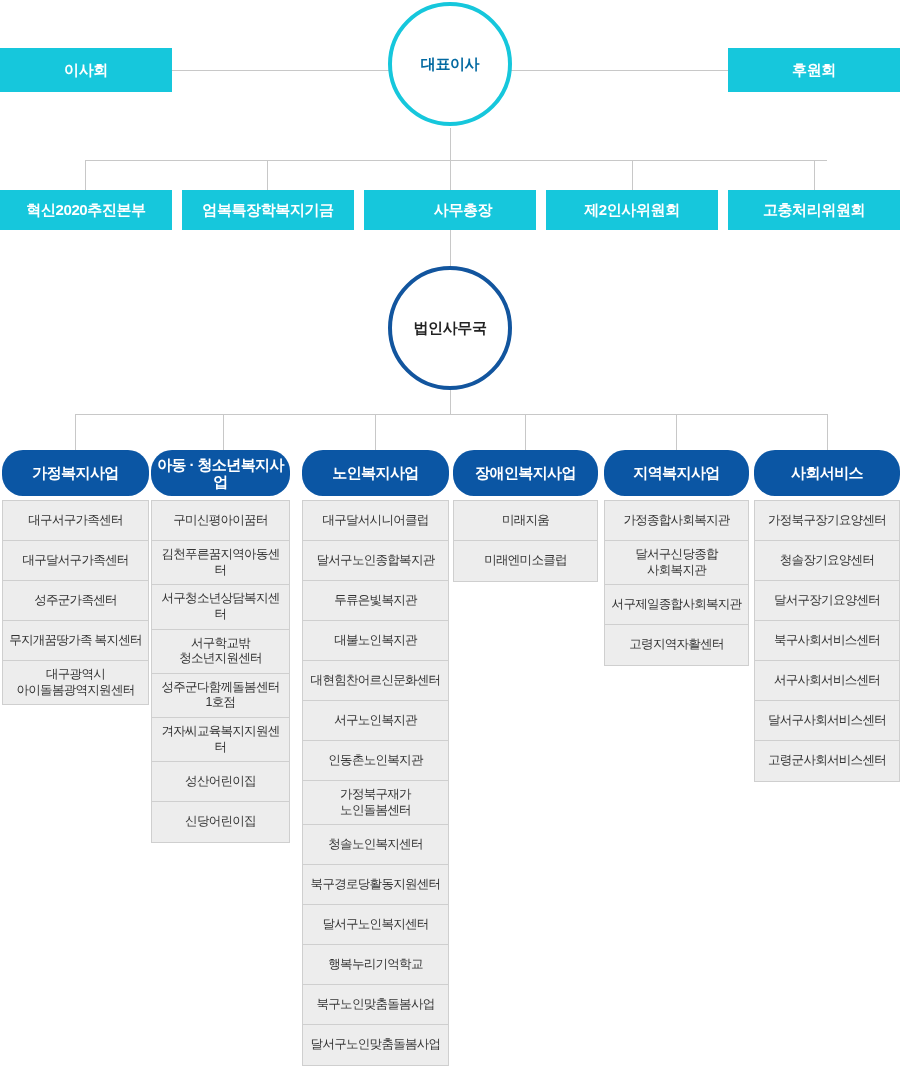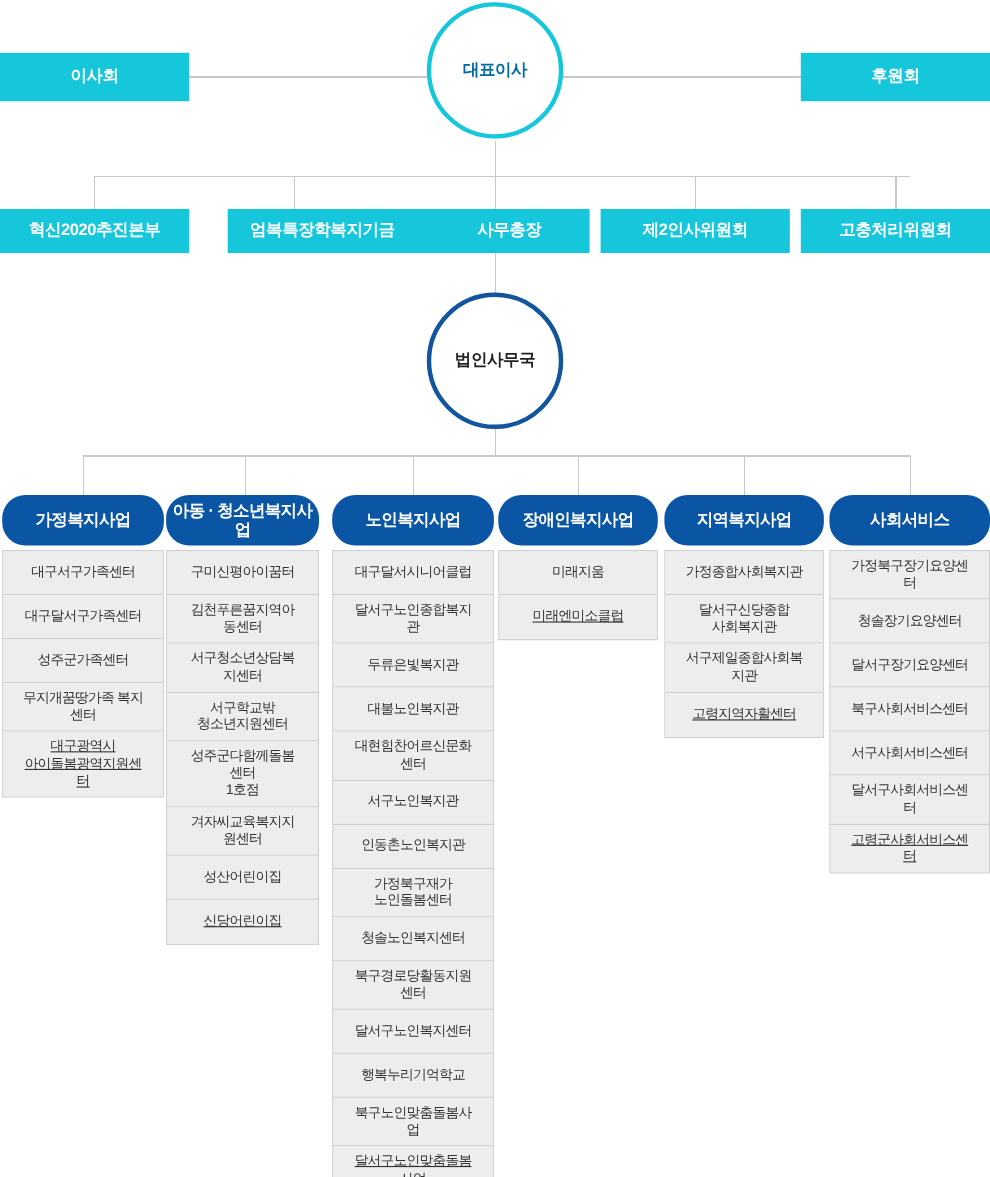--- a/index.html
+++ b/index.html
@@ -92,36 +92,35 @@
     box-sizing: border-box;
     width: 100%;
     margin-top: 4px;
     border: 1px solid #cfcfcf;
     background: #eeeeee;
   }
   .dept-item {
     box-sizing: border-box;
     width: 100%;
     min-height: 40px;
-    padding: 6px 16px;
+    padding: 6px 4px;
     border-bottom: 1px solid #cfcfcf;
     background: #ededed;
     color: #333333;
     font-size: 12.5px;
     letter-spacing: -0.7px;
     display: flex;
     align-items: center;
     justify-content: center;
     text-align: center;
     line-height: 1.25;
     white-space: pre-line;
   }
   .dept-item:last-child {
     border-bottom: none;
-    text-decoration: underline;
   }
 </style>
 </head>
 <body>
 
 <div id="chart-root">
 
   <svg id="connector-layer" viewBox="0 0 900 1070" width="900" height="1070">
     <g stroke="#c8c8c8" stroke-width="1" fill="none" shape-rendering="crispEdges">
 
@@ -161,21 +160,21 @@
     <span>대표이사</span>
   </div>
 
   <div class="node cyan-box" style="left:728px; top:48px; width:172px; height:44px;">
     <span>후원회</span>
   </div>
 
   <div class="node cyan-box" style="left:0px; top:190px; width:172px; height:40px;">
     <span>혁신2020추진본부</span>
   </div>
-  <div class="node cyan-box" style="left:182px; top:190px; width:172px; height:40px;margin-left:25px;">
+  <div class="node cyan-box" style="left:182px; top:190px; width:172px; height:40px;">
     <span>엄복특장학복지기금</span>
   </div>
   <div class="node cyan-box" style="left:364px; top:190px; width:172px; height:40px;padding-left:26px;">
     <span>사무총장</span>
   </div>
   <div class="node cyan-box" style="left:546px; top:190px; width:172px; height:40px;">
     <span>제2인사위원회</span>
   </div>
   <div class="node cyan-box" style="left:728px; top:190px; width:172px; height:40px;">
     <span>고충처리위원회</span>

